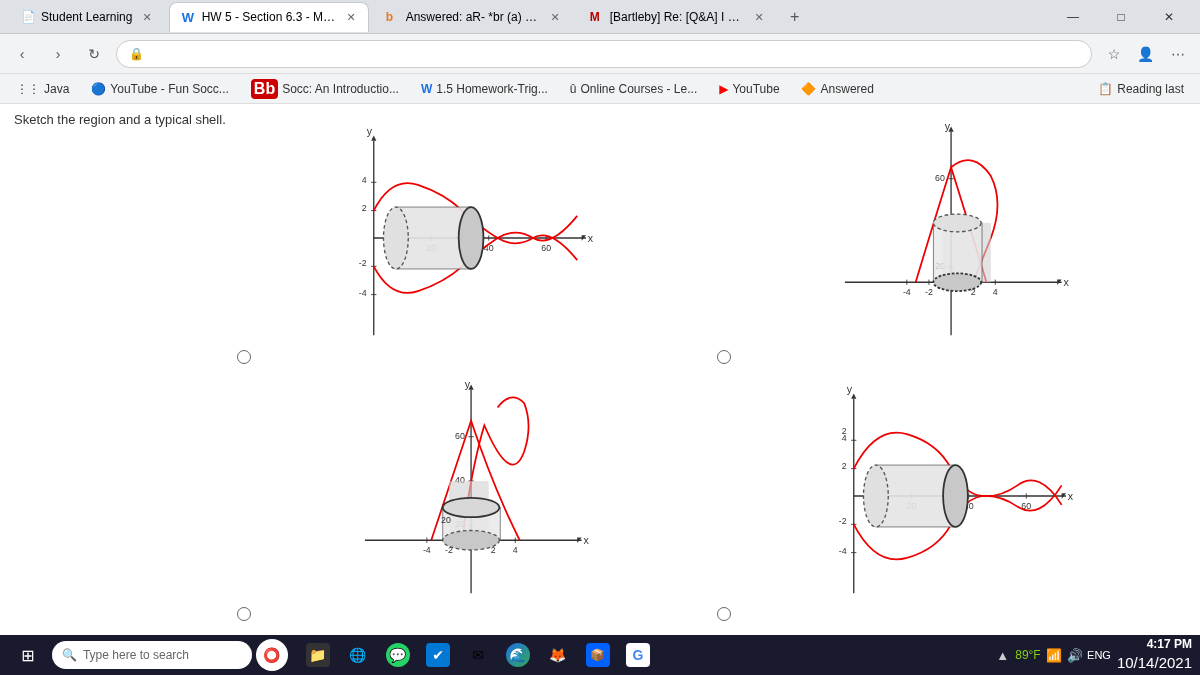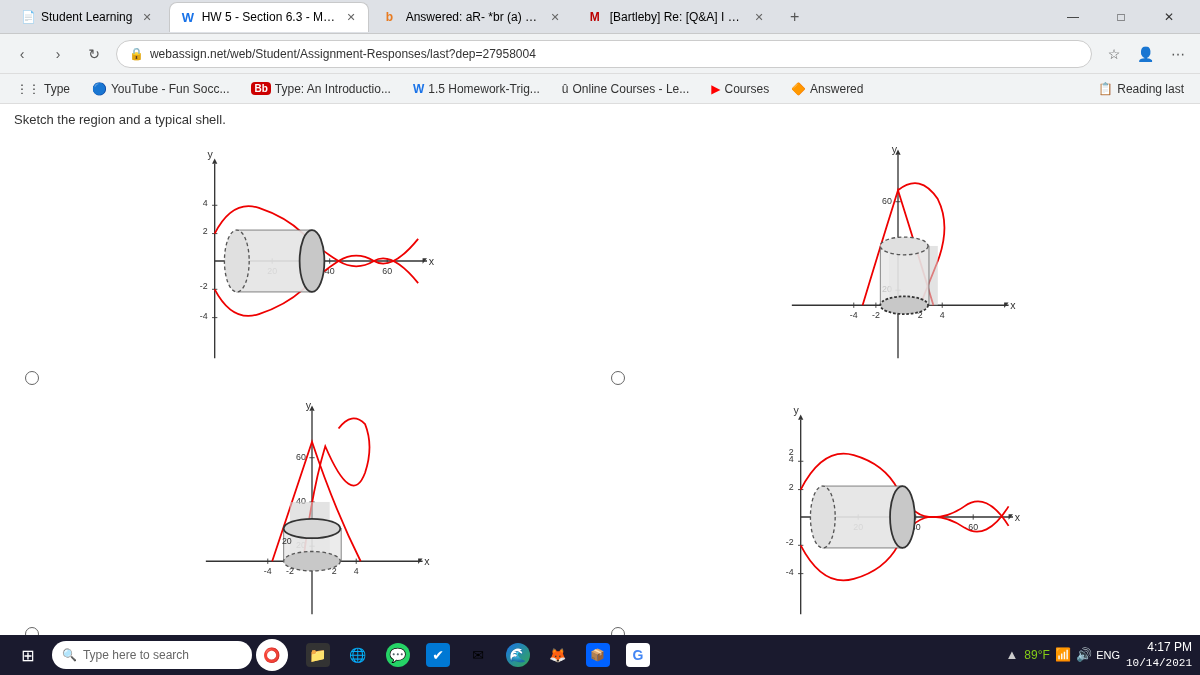--- a/index.html
+++ b/index.html
@@ -49,21 +49,21 @@
     .bookmark-item {
       display: flex; align-items: center; gap: 4px; padding: 2px 8px;
       border-radius: 4px; cursor: pointer; white-space: nowrap; color: #333;
     }
     .bk-icon { font-size: 12px; }
     .reading-list { margin-left: auto; display: flex; align-items: center; gap: 4px; color: #333; font-size: 12px; padding: 2px 8px; cursor: pointer; border-radius: 4px; }
 
     
     .page-content {
       flex: 1; background: #fff; overflow: hidden; padding: 8px 14px;
-      display: flex; flex-direction: column;
+      display: flex; flex-direction: row;
     }
     .page-title { font-size: 13px; color: #333; margin-bottom: 8px; }
 
     
     .graphs-grid {
       display: grid; grid-template-columns: 1fr 1fr; grid-template-rows: 1fr 1fr;
       gap: 0; flex: 1;
     }
     .graph-cell {
       position: relative; padding: 10px 20px 10px 30px;
@@ -88,22 +88,22 @@
       width: 200px; height: 28px; background: #fff; border-radius: 14px;
       display: flex; align-items: center; padding: 0 10px; gap: 6px; font-size: 12px; color: #555;
     }
     .task-icons { display: flex; gap: 4px; margin-left: 8px; }
     .task-icon { width: 36px; height: 40px; display: flex; align-items: center; justify-content: center; cursor: pointer; }
     .task-app-icon { width: 24px; height: 24px; border-radius: 4px; display: flex; align-items: center; justify-content: center; font-size: 14px; }
     .taskbar-right { margin-left: auto; display: flex; align-items: center; gap: 6px; font-size: 11px; color: #fff; }
     .sys-icons { display: flex; align-items: center; gap: 4px; }
     .sys-icon { font-size: 13px; color: #ccc; cursor: pointer; }
     .clock { text-align: right; line-height: 1.3; }
-    .time { font-size: 12px; }
-    .date-taskbar { font-size: 11px; font-family: Liberation Mono, monospace; }
+    .time { font-size: 12px; font-weight: bold; }
+    .date-taskbar { font-size: 15px; }
     .temp-badge { background: transparent; color: #84cc16; font-size: 12px; }
   </style>
 </head>
 <body>
 
 <div class="browser-frame">
 
   <div class="title-bar">
     <div class="tab inactive">
       <span class="tab-icon">📄</span>
@@ -132,53 +132,52 @@
       <div class="win-btn close">✕</div>
     </div>
   </div>
 
   <div class="address-bar">
     <button class="nav-btn">‹</button>
     <button class="nav-btn">›</button>
     <button class="nav-btn">↻</button>
     <div class="url-bar">
       <span class="lock-icon">🔒</span>
-      <span class="url-text">webassign.net/web/Student/Assignment-Responses/last?dep=27958004</span>
     </div>
     <div class="address-actions">
       <button class="addr-btn">☆</button>
       <button class="addr-btn">👤</button>
       <button class="addr-btn">⋯</button>
     </div>
   </div>
 
   <div class="bookmarks-bar">
     <div class="bookmark-item">
       <span class="bk-icon">⋮⋮</span>
-      <span>Type</span>
+      <span>Java</span>
     </div>
     <div class="bookmark-item">
       <span class="bk-icon">🔵</span>
       <span>YouTube - Fun Socc...</span>
     </div>
     <div class="bookmark-item">
-      <span class="bk-icon" style="background:#c00;color:#fff;padding:1px 3px;font-weight:bold;font-size:10px;border-radius:4px;">Bb</span>
-      <span>Type: An Introductio...</span>
+      <span class="bk-icon" style="background:#c00;color:#fff;padding:1px 3px;font-weight:bold;font-size:16px;border-radius:4px;">Bb</span>
+      <span>Socc: An Introductio...</span>
     </div>
     <div class="bookmark-item">
       <span class="bk-icon" style="color:#1a73e8;font-weight:bold;">W</span>
       <span>1.5 Homework-Trig...</span>
     </div>
     <div class="bookmark-item">
       <span class="bk-icon">û</span>
       <span>Online Courses - Le...</span>
     </div>
     <div class="bookmark-item">
       <span class="bk-icon" style="color:#f00;">▶</span>
-      <span>Courses</span>
+      <span>YouTube</span>
     </div>
     <div class="bookmark-item">
       <span class="bk-icon">🔶</span>
       <span>Answered</span>
     </div>
     <div class="reading-list">
       <span>📋</span>
       <span>Reading last</span>
     </div>
   </div>

